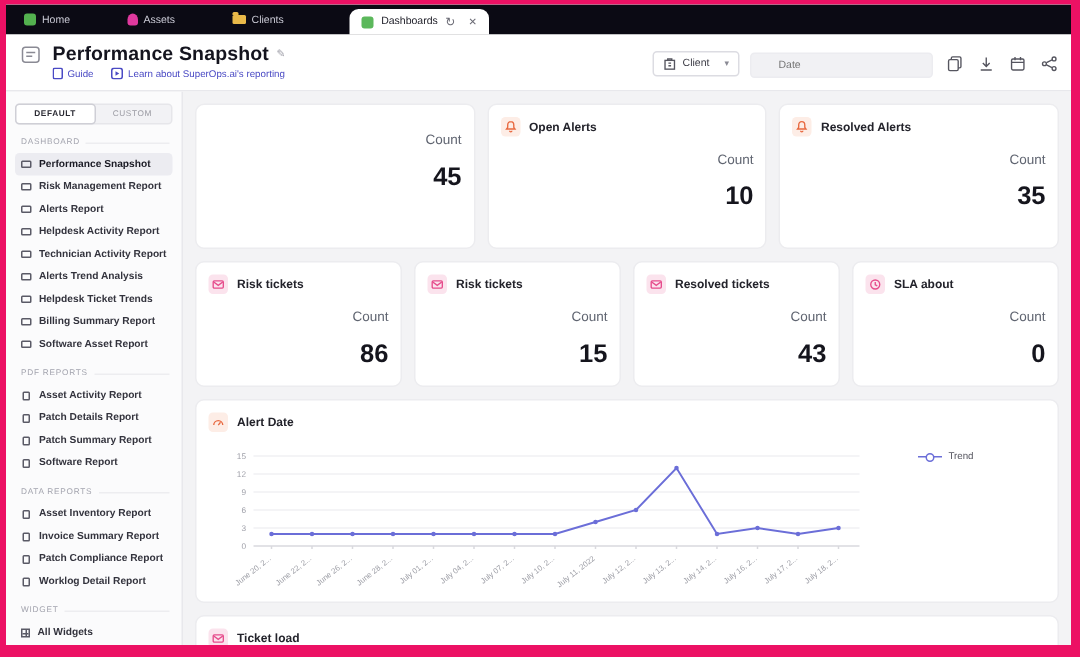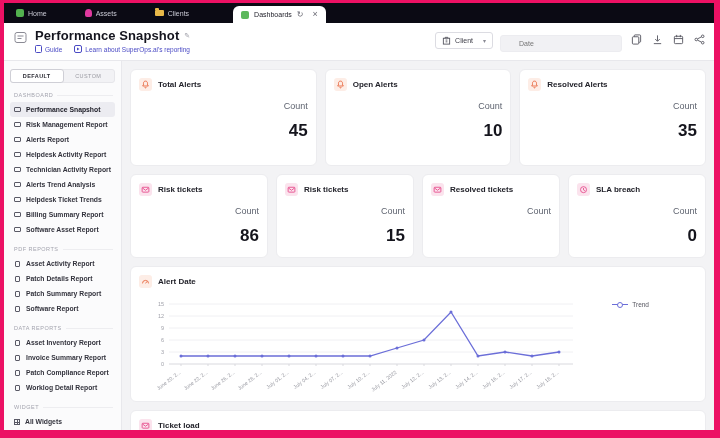--- a/index.html
+++ b/index.html
@@ -26,21 +26,21 @@
   .tab-close { font-size: 9px; color: #6a6a74; margin-left: 4px; line-height: 1; }
   
   .header { height: 38px; background: #fff; border-bottom: 1px solid #e8e8ec; position: relative; padding: 5px 10px 0 10px; }
   .hdr-left { display: flex; align-items: flex-start; gap: 8px; }
   .hdr-toggle { margin-top: 2px; flex: 0 0 auto; }
   .title-row { display: flex; align-items: center; gap: 5px; }
   .page-title { font-size: 13px; font-weight: 700; color: #14141E; letter-spacing: .1px; }
   .edit-ico { font-size: 7px; color: #9a9aa4; }
   .links-row { display: flex; align-items: center; gap: 12px; margin-top: 2px; }
   .hlink { display: inline-flex; align-items: center; gap: 3px; font-size: 6.5px; color: #4A4AC4; cursor: pointer; }
-  .hdr-right { position: absolute; right: 8px; top: 9px; display: flex; gap: 7px; }
+  .hdr-right { position: absolute; right: 8px; top: 9px; display: flex; align-items: center; gap: 7px; }
   .client-select { display: flex; align-items: center; gap: 4px; border: 1px solid #dcdce2; border-radius: 3px;
                    height: 17px; padding: 0 6px; font-size: 7px; color: #3c3c46; background: #fff; cursor: pointer; }
   .chev { font-size: 6px; color: #8a8a94; margin-left: 6px; }
   .date-input { width: 122px; height: 17px; background: #f1f1f4; border: 1px solid #ececf0; border-radius: 3px;
                 font-size: 7px; color: #3c3c46; padding: 0 5px 0 18px; position: relative; }
   .date-wrap { position: relative; }
   .date-wrap .cal-ico { position: absolute; left: 5px; top: 3px; }
   .icon-btn { width: 14px; height: 14px; display: inline-flex; align-items: center; justify-content: center; cursor: pointer; }
   .icon-btn svg { stroke: #55555f; fill: none; stroke-width: 1; }
   
@@ -281,57 +281,48 @@
       <div class="s-item">
           <span class="ico-grid"></span>
           <span>All Widgets</span>
         </div>
     </div>
 
     <div class="content">
 
       <div class="card-row row1">
         <div class="card">
+          <div class="metric">
+            <div class="metric-label">Count</div>
+            <div class="metric-value">45</div>
+          </div>
+        </div>
+        <div class="card">
           <div class="card-head">
             <span class="cico orange">
                 <svg viewBox="0 0 12 12">
                   <path d="M6 1.5c-1.8 0-2.7 1.3-2.7 3v2L2.2 8h7.6L8.7 6.5v-2c0-1.7-.9-3-2.7-3z"></path>
                   <path d="M5 9.5a1 1 0 0 0 2 0"></path>
                 </svg>
               </span>
-            <span class="card-title">Total Alerts</span>
-          </div>
-          <div class="metric">
-            <div class="metric-label">Count</div>
-            <div class="metric-value">45</div>
+            <span class="card-title">Open Alerts</span>
+          </div>
+          <div class="metric">
+            <div class="metric-label">Count</div>
+            <div class="metric-value">10</div>
           </div>
         </div>
         <div class="card">
           <div class="card-head">
             <span class="cico orange">
                 <svg viewBox="0 0 12 12">
                   <path d="M6 1.5c-1.8 0-2.7 1.3-2.7 3v2L2.2 8h7.6L8.7 6.5v-2c0-1.7-.9-3-2.7-3z"></path>
                   <path d="M5 9.5a1 1 0 0 0 2 0"></path>
                 </svg>
               </span>
-            <span class="card-title">Open Alerts</span>
-          </div>
-          <div class="metric">
-            <div class="metric-label">Count</div>
-            <div class="metric-value">10</div>
-          </div>
-        </div>
-        <div class="card">
-          <div class="card-head">
-            <span class="cico orange">
-                <svg viewBox="0 0 12 12">
-                  <path d="M6 1.5c-1.8 0-2.7 1.3-2.7 3v2L2.2 8h7.6L8.7 6.5v-2c0-1.7-.9-3-2.7-3z"></path>
-                  <path d="M5 9.5a1 1 0 0 0 2 0"></path>
-                </svg>
-              </span>
             <span class="card-title">Resolved Alerts</span>
           </div>
           <div class="metric">
             <div class="metric-label">Count</div>
             <div class="metric-value">35</div>
           </div>
         </div>
       </div>
 
       <div class="card-row row2">
@@ -370,31 +361,32 @@
             <span class="cico pink">
                 <svg viewBox="0 0 12 12">
                   <rect x="1.5" y="3" width="9" height="6.5" rx="1"></rect>
                   <path d="M2 4l4 3 4-3"></path>
                 </svg>
               </span>
             <span class="card-title">Resolved tickets</span>
           </div>
           <div class="metric">
             <div class="metric-label">Count</div>
+            <div class="metric-value">43</div>
           </div>
         </div>
         <div class="card">
           <div class="card-head">
             <span class="cico pink">
                 <svg viewBox="0 0 12 12">
                   <circle cx="6" cy="6.2" r="4"></circle>
                   <path d="M6 4v2.5l1.8 1"></path>
                 </svg>
               </span>
-            <span class="card-title">SLA breach</span>
+            <span class="card-title">SLA about</span>
           </div>
           <div class="metric">
             <div class="metric-label">Count</div>
             <div class="metric-value">0</div>
           </div>
         </div>
       </div>
 
       <div class="card chart-card">
         <div class="card-head">

